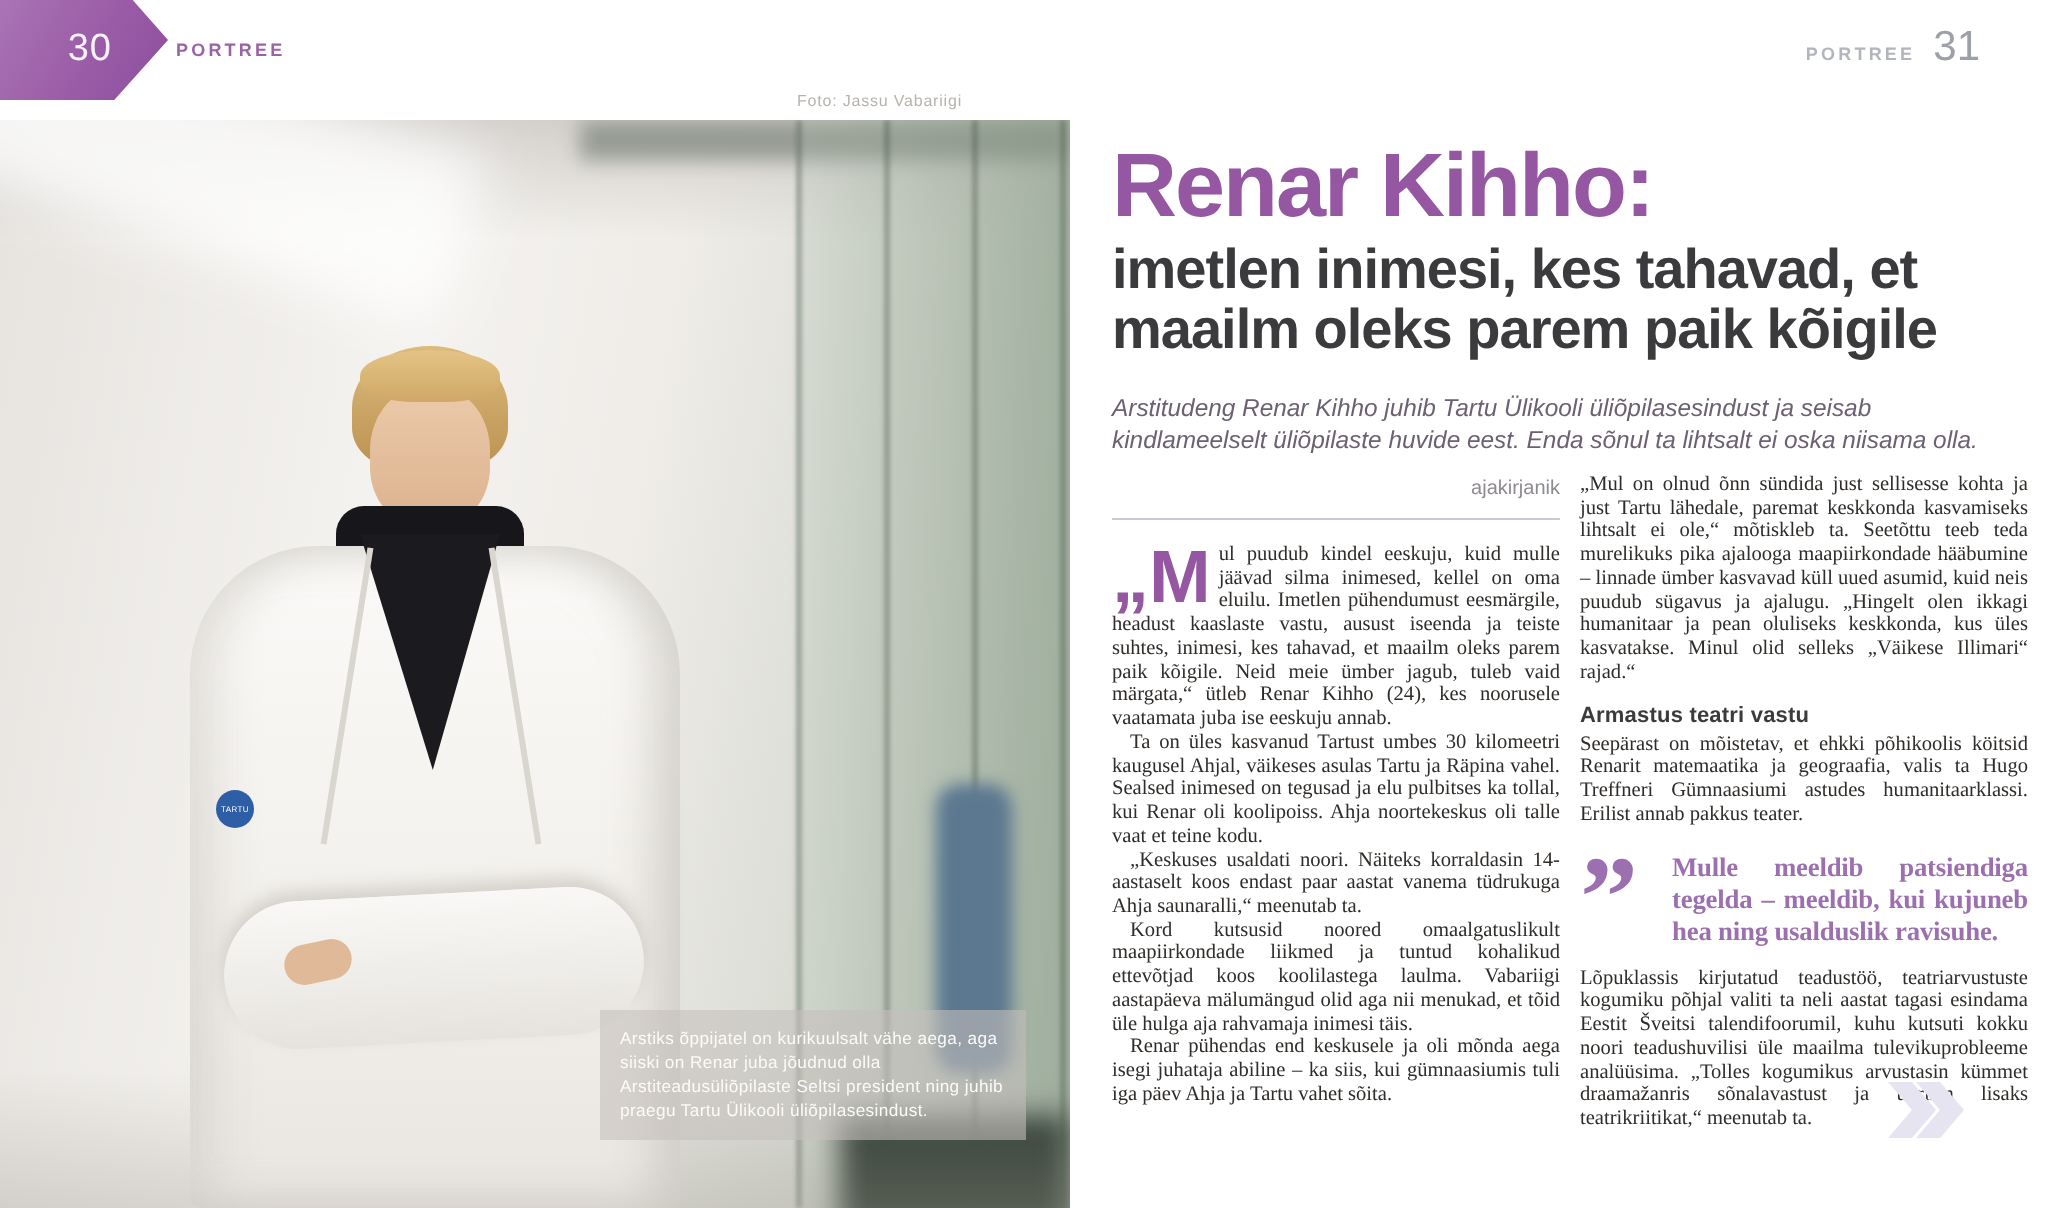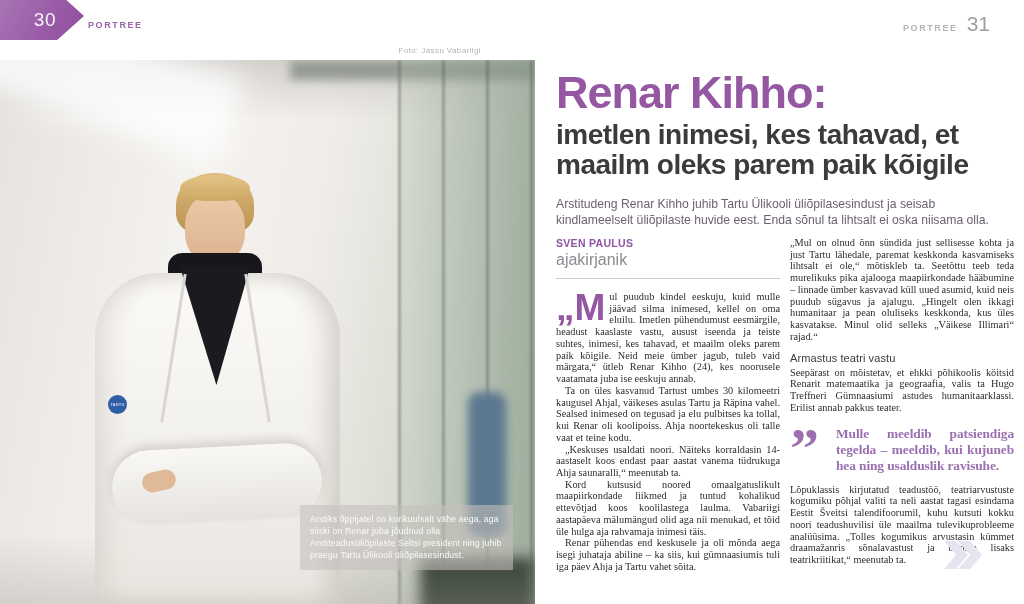--- a/index.html
+++ b/index.html
@@ -7,21 +7,21 @@
   body {
     font-family:"Liberation Sans", sans-serif;
     background:#ffffff;
     position:relative;
     overflow:hidden;
   }
   .spread { position:absolute; inset:0; background:#fff; }
 
   
   .corner-badge {
-    position:absolute; left:0; top:0; width:84px; height:40px;
+    position:absolute; left:0; top:0; width:84px; height:50px;
     background:linear-gradient(120deg,#a974b4 0%,#9a5ca7 55%,#8d4d9c 100%);
     clip-path:polygon(0 0, 79% 0, 100% 40%, 68% 100%, 0 100%);
     display:flex; align-items:center; justify-content:flex-end;
     padding-right:28px;
   }
   .corner-badge .pagenum {
     color:#f7f2f8; font-size:19px; font-weight:400; letter-spacing:.5px;
   }
   .section-label-left {
     position:absolute; left:88px; top:20px;
@@ -149,44 +149,44 @@
   .headline { position:absolute; left:0; top:70px; width:458px; }
   .headline h1 {
     color:#9657a2; font-size:45px; font-weight:bold; letter-spacing:-1px; line-height:1;
   }
   .headline h2 {
     color:#3b3a3d; font-size:28px; font-weight:bold; letter-spacing:-.5px; line-height:1.06;
     margin-top:5px; width:452px;
   }
   .standfirst {
     position:absolute; left:0; top:197px; width:456px;
-    color:#6c6172; font-size:12.2px; line-height:1.3;
+    color:#6c6172; font-size:12.2px; line-height:1.3;font-style:italic;
   }
   .content-row {
     position:absolute; left:0; top:237px; width:458px;
     display:flex; gap:10px;
   }
   .col { width:224px; }
   .byline-author { color:#8e55a5; font-size:10.5px; font-weight:bold; letter-spacing:.3px; }
-  .byline-role { color:#8e8a90; font-size:16px; margin-top:2px; }
+  .byline-role { color:#8e8a90; font-size:10px; margin-top:2px;text-align:right; }
   .byline-rule { border:none; border-top:1px solid #cfc8d2; margin-top:9px; }
 
   .bodytext p {
     font-family:"Liberation Serif", serif;
     font-size:10.3px; line-height:1.14; color:#2f2c29;
     text-align:justify; margin:0;
   }
   .bodytext p + p { text-indent:9px; }
   .col1-body { margin-top:12px; }
   .dropcap {
     float:left; color:#9657a2; font-size:37px; line-height:.82;
     font-weight:bold; padding:2px 4px 0 0; font-family:"Liberation Sans", sans-serif;
   }
   .subheading {
-    font-size:11px; font-weight:normal; color:#3b3a3d; letter-spacing:.1px;
+    font-size:11px; font-weight:bold; color:#3b3a3d; letter-spacing:.1px;
     margin:9px 0 3px;
   }
   .pullquote { margin:12px 0 9px; overflow:visible; }
   .pq-mark {
     float:left; width:46px; height:38px;
     font-family:"Liberation Serif", serif;
     font-size:58px; line-height:.78; color:#9b6fb0; font-weight:bold;
   }
   .pullquote p {
     color:#9b6fb0; font-size:13.4px; font-weight:bold; line-height:1.22;
@@ -245,21 +245,20 @@
 
     <div class="headline">
       <h1>Renar Kihho:</h1>
       <h2>imetlen inimesi, kes tahavad, et maailm oleks parem paik kõigile</h2>
     </div>
 
     <p class="standfirst">Arstitudeng Renar Kihho juhib Tartu Ülikooli üliõpilasesindust ja seisab kindlameelselt üliõpilaste huvide eest. Enda sõnul ta lihtsalt ei oska niisama olla.</p>
 
     <div class="content-row">
       <div class="col">
-        <div class="byline-author">SVEN PAULUS</div>
         <div class="byline-role">ajakirjanik</div>
         <hr class="byline-rule">
         <div class="bodytext col1-body">
           <p class="clearfix"><span class="dropcap">„M</span><span>ul puudub kindel eeskuju, kuid mulle jäävad silma inimesed, kellel on oma eluilu. Imetlen pühendumust eesmärgile, headust kaaslaste vastu, ausust iseenda ja teiste suhtes, inimesi, kes tahavad, et maailm oleks parem paik kõigile. Neid meie ümber jagub, tuleb vaid märgata,“ ütleb Renar Kihho (24), kes noorusele vaatamata juba ise eeskuju annab.</span></p>
           <p>Ta on üles kasvanud Tartust umbes 30 kilomeetri kaugusel Ahjal, väikeses asulas Tartu ja Räpina vahel. Sealsed inimesed on tegusad ja elu pulbitses ka tollal, kui Renar oli koolipoiss. Ahja noortekeskus oli talle vaat et teine kodu.</p>
           <p>„Keskuses usaldati noori. Näiteks korraldasin 14-aastaselt koos endast paar aastat vanema tüdrukuga Ahja saunaralli,“ meenutab ta.</p>
           <p>Kord kutsusid noored omaalgatuslikult maapiirkondade liikmed ja tuntud kohalikud ettevõtjad koos koolilastega laulma. Vabariigi aastapäeva mälumängud olid aga nii menukad, et tõid üle hulga aja rahvamaja inimesi täis.</p>
           <p>Renar pühendas end keskusele ja oli mõnda aega isegi juhataja abiline – ka siis, kui gümnaasiumis tuli iga päev Ahja ja Tartu vahet sõita.</p>
         </div>
       </div>

